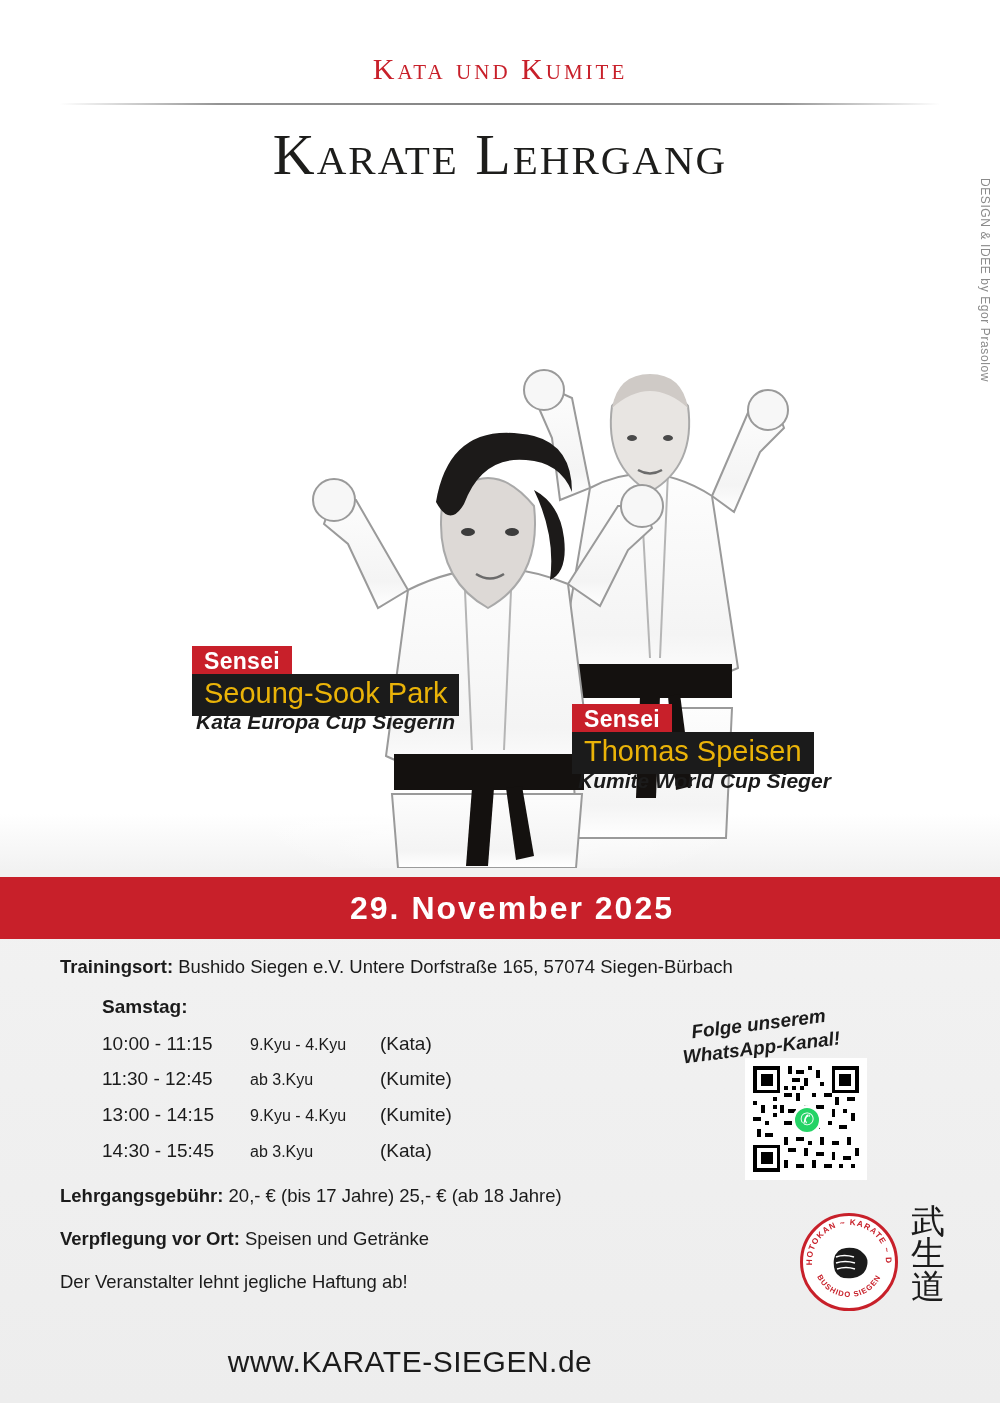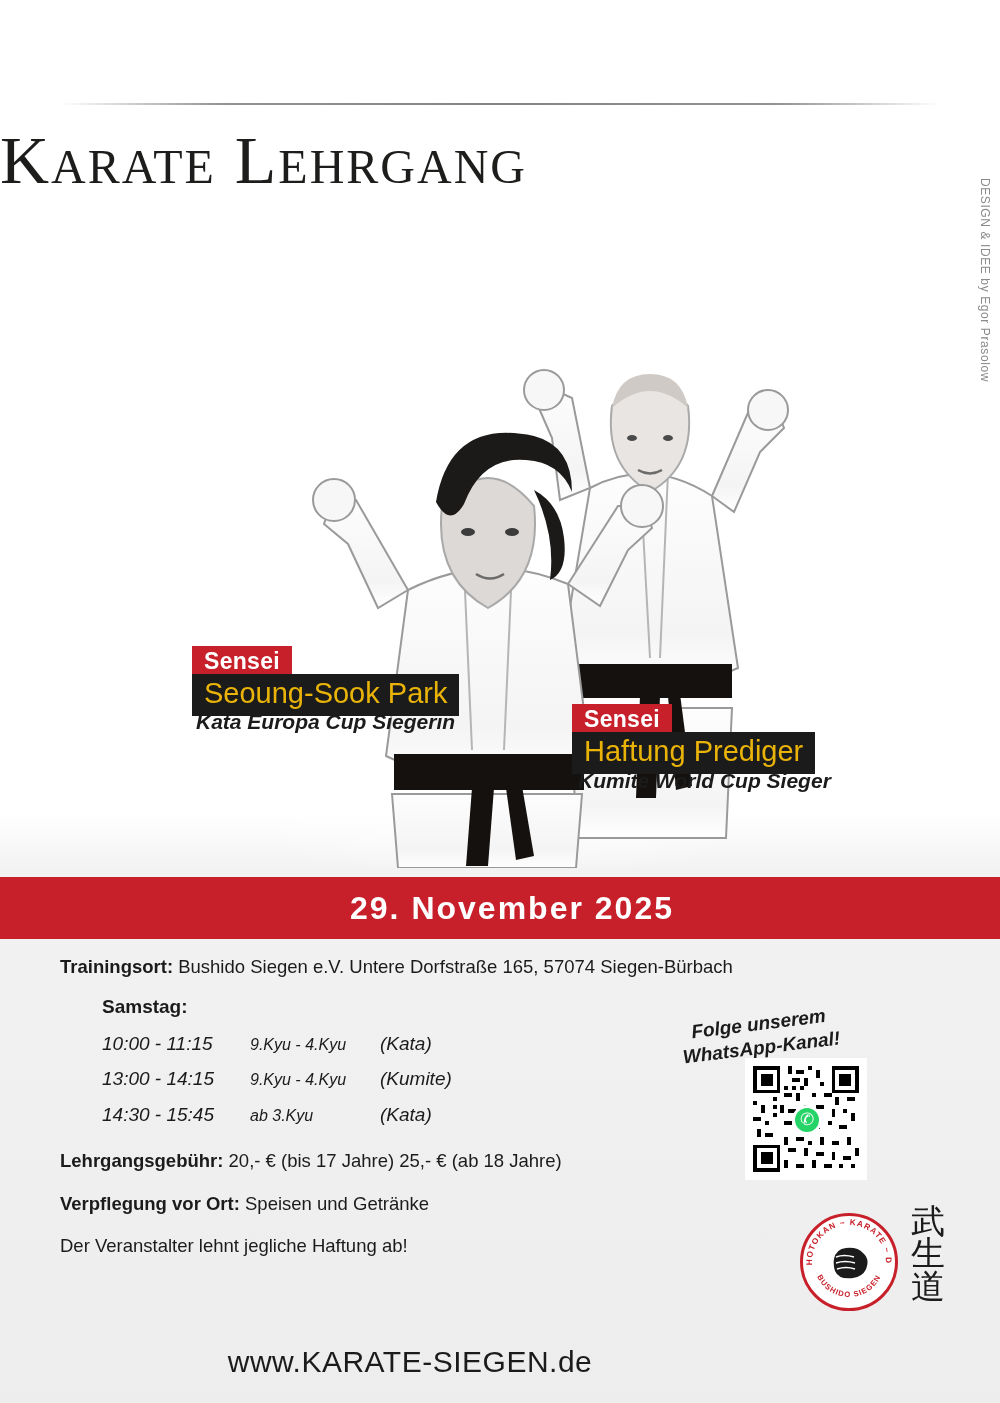--- a/index.html
+++ b/index.html
@@ -39,23 +39,24 @@
     left: 60px;
     width: 880px;
     height: 2px;
     background: linear-gradient(90deg, rgba(120,120,120,0) 0%, rgba(90,90,90,0.65) 18%, rgba(90,90,90,0.75) 50%, rgba(90,90,90,0.65) 82%, rgba(120,120,120,0) 100%);
   }
   .main-title {
     position: absolute;
     top: 126px;
     left: 0;
     width: 1000px;
+    text-align: center;
     color: #1d1d1b;
     font-family: "Liberation Serif", serif;
-    font-size: 68px;
+    font-size: 58px;
     font-variant: small-caps;
     letter-spacing: 2px;
     line-height: 1;
     font-weight: 400;
   }
 
   
   .credit {
     position: absolute;
     top: 400px;
@@ -158,21 +159,20 @@
     font-size: 19px;
   }
   .schedule {
     margin-left: 42px;
     border-collapse: collapse;
   }
   .schedule td {
     padding: 5px 0;
     font-size: 19px;
     vertical-align: baseline;
-    font-style: italic;
   }
   .schedule td.time { width: 148px; }
   .schedule td.grade { width: 130px; font-size: 16px; }
   .schedule td.kind { width: 130px; }
 
   .fee { margin-top: 16px; }
   .food { margin-top: 18px; }
   .organizer { margin-top: 18px; line-height: 1.45; }
   .liability { margin-top: 18px; }
 
@@ -254,20 +254,21 @@
     font-size: 34px;
     line-height: 0.95;
     text-align: center;
   }
 </style>
 </head>
 <body>
 
 <div class="poster">
 
+  <div class="kicker">Kata und Kumite</div>
   <div class="rule"></div>
   <div class="main-title">Karate Lehrgang</div>
 
   <div class="credit">DESIGN &amp; IDEE by Egor Prasolow</div>
 
   <div class="photo">
     <svg width="760" height="630" viewBox="0 0 760 630" aria-hidden="true">
       <defs>
         <radialGradient id="glow" cx="50%" cy="45%" r="60%">
           <stop offset="0%" stop-color="#ffffff" stop-opacity="1"></stop>
@@ -336,41 +337,46 @@
 
       <rect x="0" y="560" width="760" height="70" fill="url(#giFade)" opacity="0.0"></rect>
     </svg>
   </div>
 
   <div class="plate-sensei l-sensei">Sensei</div>
   <div class="plate-name l-name">Seoung-Sook Park</div>
   <div class="plate-sub l-sub">Kata Europa Cup Siegerin</div>
 
   <div class="plate-sensei r-sensei">Sensei</div>
-  <div class="plate-name r-name">Haftung Prediger</div>
+  <div class="plate-name r-name">Thomas Speisen</div>
   <div class="plate-sub r-sub">Kumite World Cup Sieger</div>
 
   <div class="date-band"></div>
   <div class="date-text">29. November 2025</div>
 
   <div class="info">
 
     <div class="row">
       <b>Trainingsort:</b>
       <span>Bushido Siegen e.V. Untere Dorfstraße 165, 57074 Siegen-Bürbach</span>
     </div>
 
     <div class="day-label">Samstag:</div>
 
     <table class="schedule">
       <tbody>
         <tr>
           <td class="time">10:00 - 11:15</td>
           <td class="grade">9.Kyu - 4.Kyu</td>
           <td class="kind">(Kata)</td>
+        </tr>
+        <tr>
+          <td class="time">11:30 - 12:45</td>
+          <td class="grade">ab 3.Kyu</td>
+          <td class="kind">(Kumite)</td>
         </tr>
         <tr>
           <td class="time">13:00 - 14:15</td>
           <td class="grade">9.Kyu - 4.Kyu</td>
           <td class="kind">(Kumite)</td>
         </tr>
         <tr>
           <td class="time">14:30 - 15:45</td>
           <td class="grade">ab 3.Kyu</td>
           <td class="kind">(Kata)</td>

